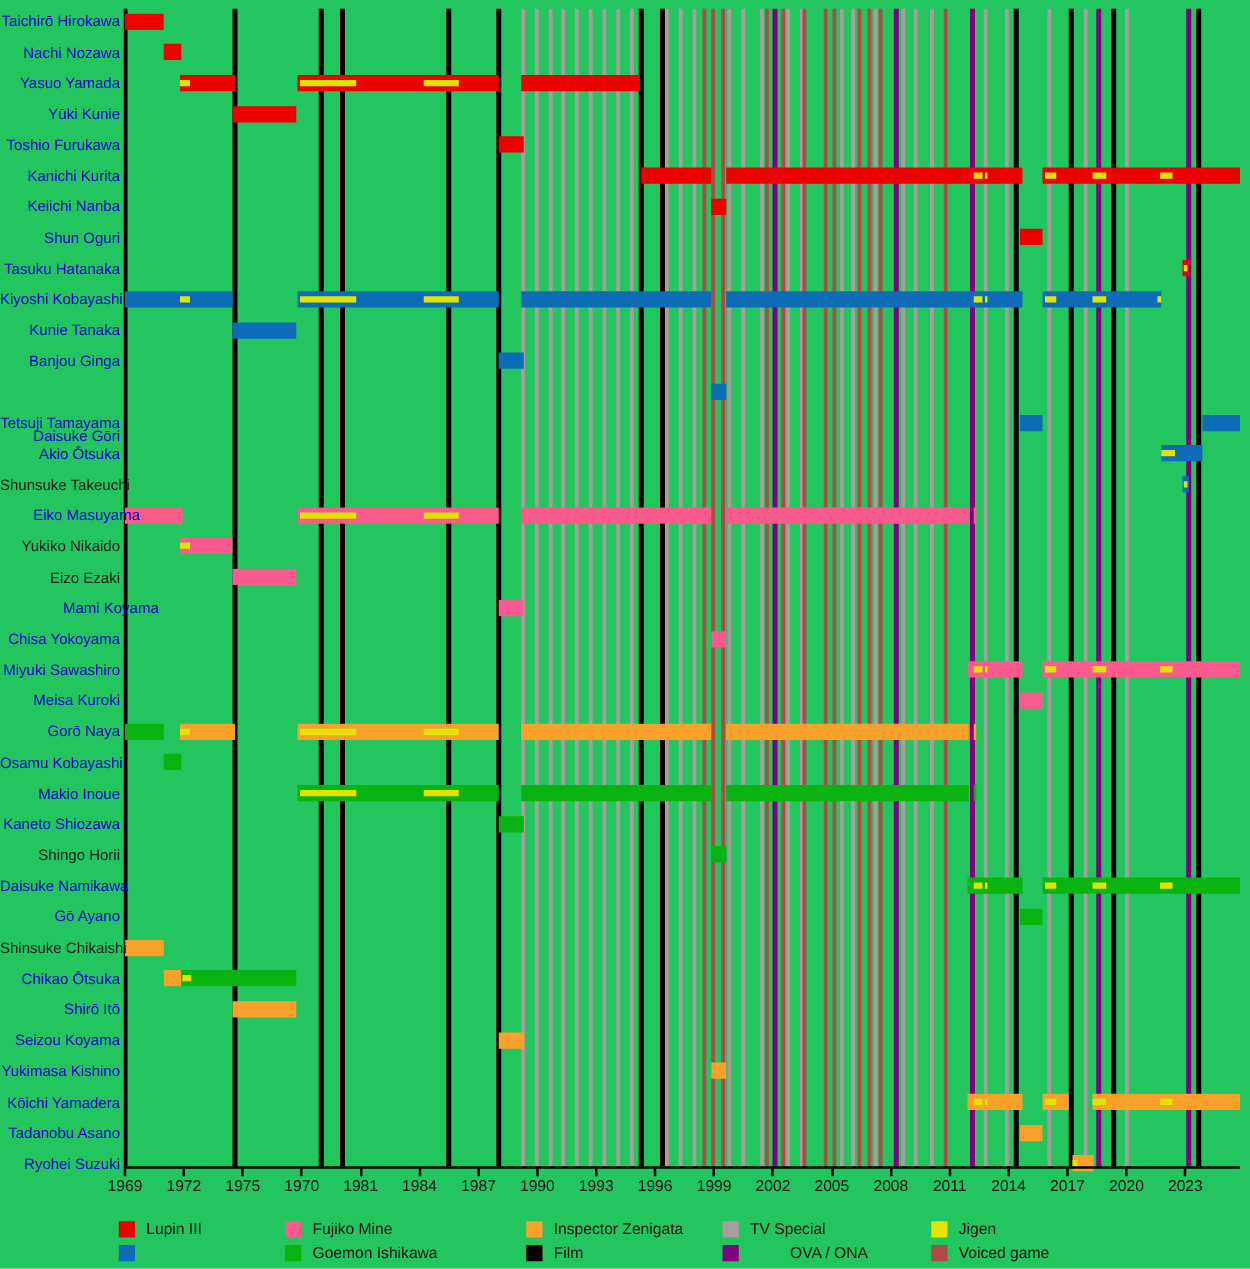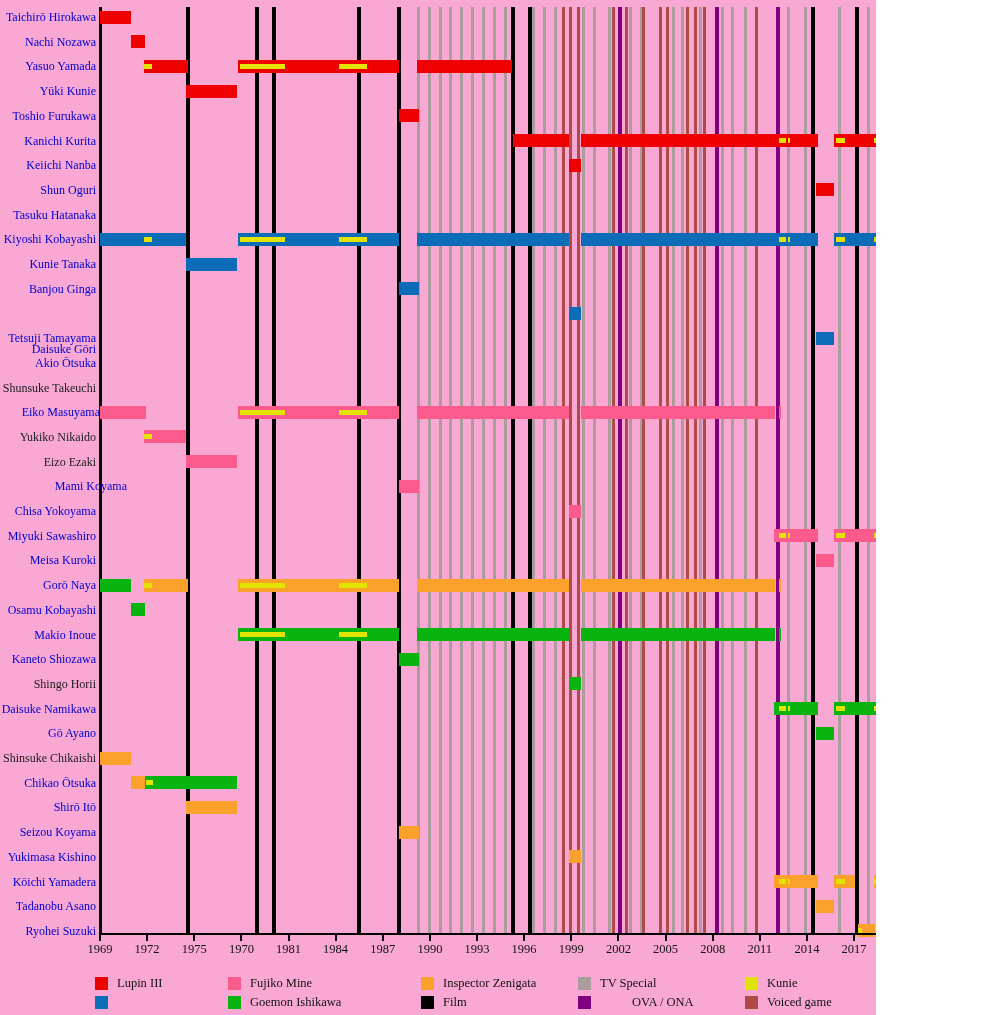--- a/index.html
+++ b/index.html
@@ -1,17 +1,17 @@
 <!DOCTYPE html>
 <html><head>
 <meta charset="utf-8">
 <style>
   html,body{margin:0;padding:0;background:#fff;}
-  #chart{position:relative;width:876px;height:1015px;background:#f9a8d4;
-         font-family:Liberation Serif, serif;overflow:hidden;}
+  #chart{position:relative;width:1000px;height:1015px;background:#22c55e;
+         font-family:Liberation Sans, sans-serif;overflow:hidden;}
   .vline{position:absolute;z-index:1;}
   .bar{position:absolute;height:13px;z-index:2;}
   .sertick{position:absolute;top:4px;height:5px;z-index:3;}
   .rowlabel{position:absolute;width:96px;text-align:right;font-size:12px;
             line-height:14px;z-index:4;white-space:nowrap;}
   .axisline{position:absolute;background:#000;z-index:2;}
   .axistick{position:absolute;width:2px;height:6px;background:#000;z-index:2;}
   .axislabel{position:absolute;width:44px;text-align:center;font-size:12.5px;color:#111;}
   .legswatch{position:absolute;width:13px;height:13px;z-index:2;}
   .leglabel{position:absolute;font-size:12.5px;color:#111;line-height:13px;white-space:nowrap;}
@@ -141,21 +141,21 @@
     <div class="bar" style="left: 816.3px; top: 331.6px; width: 18.1px; background: rgb(12, 108, 184);"></div>
     <div class="bar" style="left: 961.6px; top: 331.6px; width: 30.3px; background: rgb(12, 108, 184);"></div>
     <div class="rowlabel" style="left: 0px; top: 355.8px; color: rgb(0, 0, 204);">Akio Ōtsuka</div>
     <div class="bar" style="left: 929.4px; top: 356.3px; width: 32.2px; background: rgb(12, 108, 184);">
       <div class="sertick" style="left: 0px; width: 11px; background: rgb(227, 227, 0);"></div>
     </div>
     <div class="rowlabel" style="left: 0px; top: 380.5px; color: rgb(27, 27, 27);">Shunsuke Takeuchi</div>
     <div class="bar" style="left: 945.9px; top: 381px; width: 5.5px; background: rgb(12, 108, 184);">
       <div class="sertick" style="left: 0.8px; width: 3.1px; background: rgb(227, 227, 0);"></div>
     </div>
-    <div class="rowlabel" style="left: 4px; top: 405.2px; color: rgb(0, 0, 204);">Eiko Masuyama</div>
+    <div class="rowlabel" style="left: 16px; top: 405.2px; color: rgb(0, 0, 204);">Eiko Masuyama</div>
     <div class="bar" style="left: 100px; top: 405.7px; width: 45.6px; background: rgb(250, 90, 140);"></div>
     <div class="bar" style="left: 237.5px; top: 405.7px; width: 161px; background: rgb(250, 90, 140);">
       <div class="sertick" style="left: 2.4px; width: 45.6px; background: rgb(227, 227, 0);"></div>
       <div class="sertick" style="left: 101.3px; width: 28.3px; background: rgb(227, 227, 0);"></div>
     </div>
     <div class="bar" style="left: 417.3px; top: 405.7px; width: 151.6px; background: rgb(250, 90, 140);"></div>
     <div class="bar" style="left: 580.7px; top: 405.7px; width: 194.3px; background: rgb(250, 90, 140);"></div>
     <div class="bar" style="left: 778.6px; top: 405.7px; width: 2.4px; background: rgb(250, 90, 140);"></div>
     <div class="rowlabel" style="left: 0px; top: 429.9px; color: rgb(27, 27, 27);">Yukiko Nikaido</div>
     <div class="bar" style="left: 144px; top: 430.4px; width: 42.4px; background: rgb(250, 90, 140);">
@@ -297,16 +297,16 @@
     <div class="leglabel" style="left: 250px; top: 996px;">Goemon Ishikawa</div>
     <div class="legswatch" style="left: 421px; top: 977px; background: rgb(249, 161, 43);"></div>
     <div class="leglabel" style="left: 443px; top: 977px;">Inspector Zenigata</div>
     <div class="legswatch" style="left: 421px; top: 996px; background: rgb(0, 0, 0);"></div>
     <div class="leglabel" style="left: 443px; top: 996px;">Film</div>
     <div class="legswatch" style="left: 578px; top: 977px; background: rgb(171, 157, 157);"></div>
     <div class="leglabel" style="left: 600px; top: 977px;">TV Special</div>
     <div class="legswatch" style="left: 578px; top: 996px; background: rgb(128, 0, 128);"></div>
     <div class="leglabel" style="left: 632px; top: 996px;">OVA / ONA</div>
     <div class="legswatch" style="left: 745px; top: 977px; background: rgb(227, 227, 0);"></div>
-    <div class="leglabel" style="left: 767px; top: 977px;">Kunie</div>
+    <div class="leglabel" style="left: 767px; top: 977px;">Jigen</div>
     <div class="legswatch" style="left: 745px; top: 996px; background: rgb(176, 74, 70);"></div>
     <div class="leglabel" style="left: 767px; top: 996px;">Voiced game</div>
   </div>
 
 </body></html>

